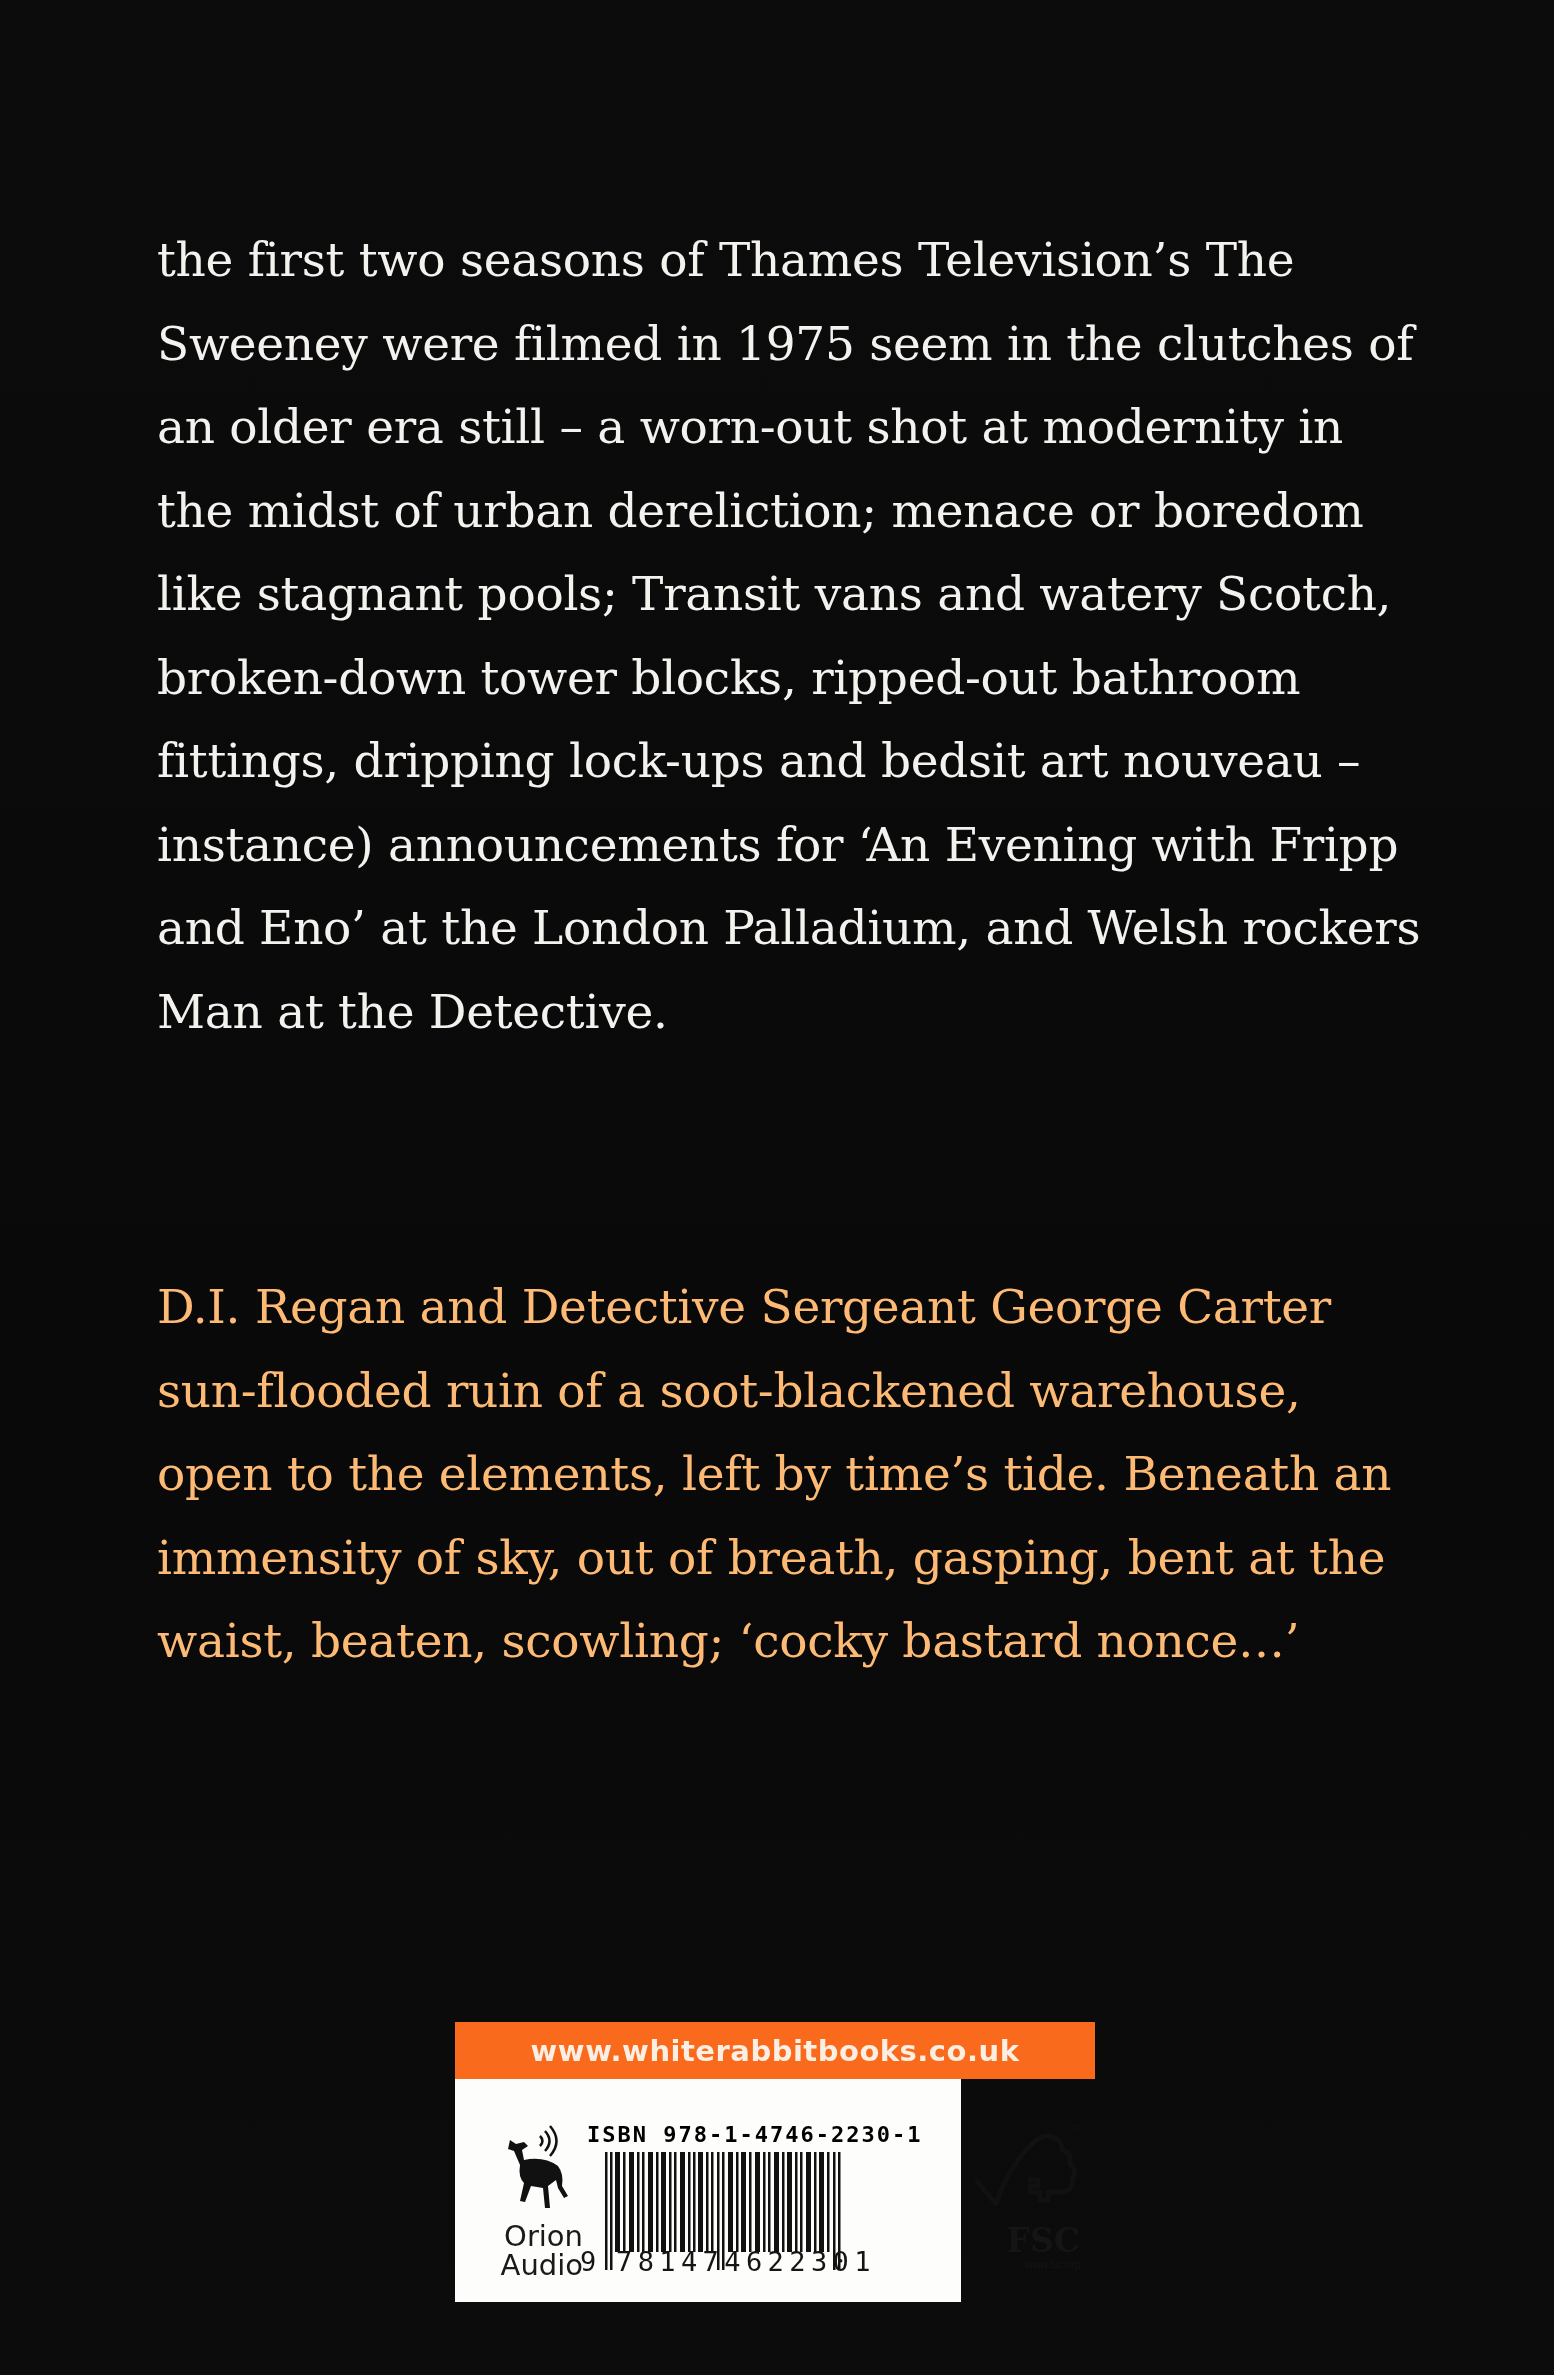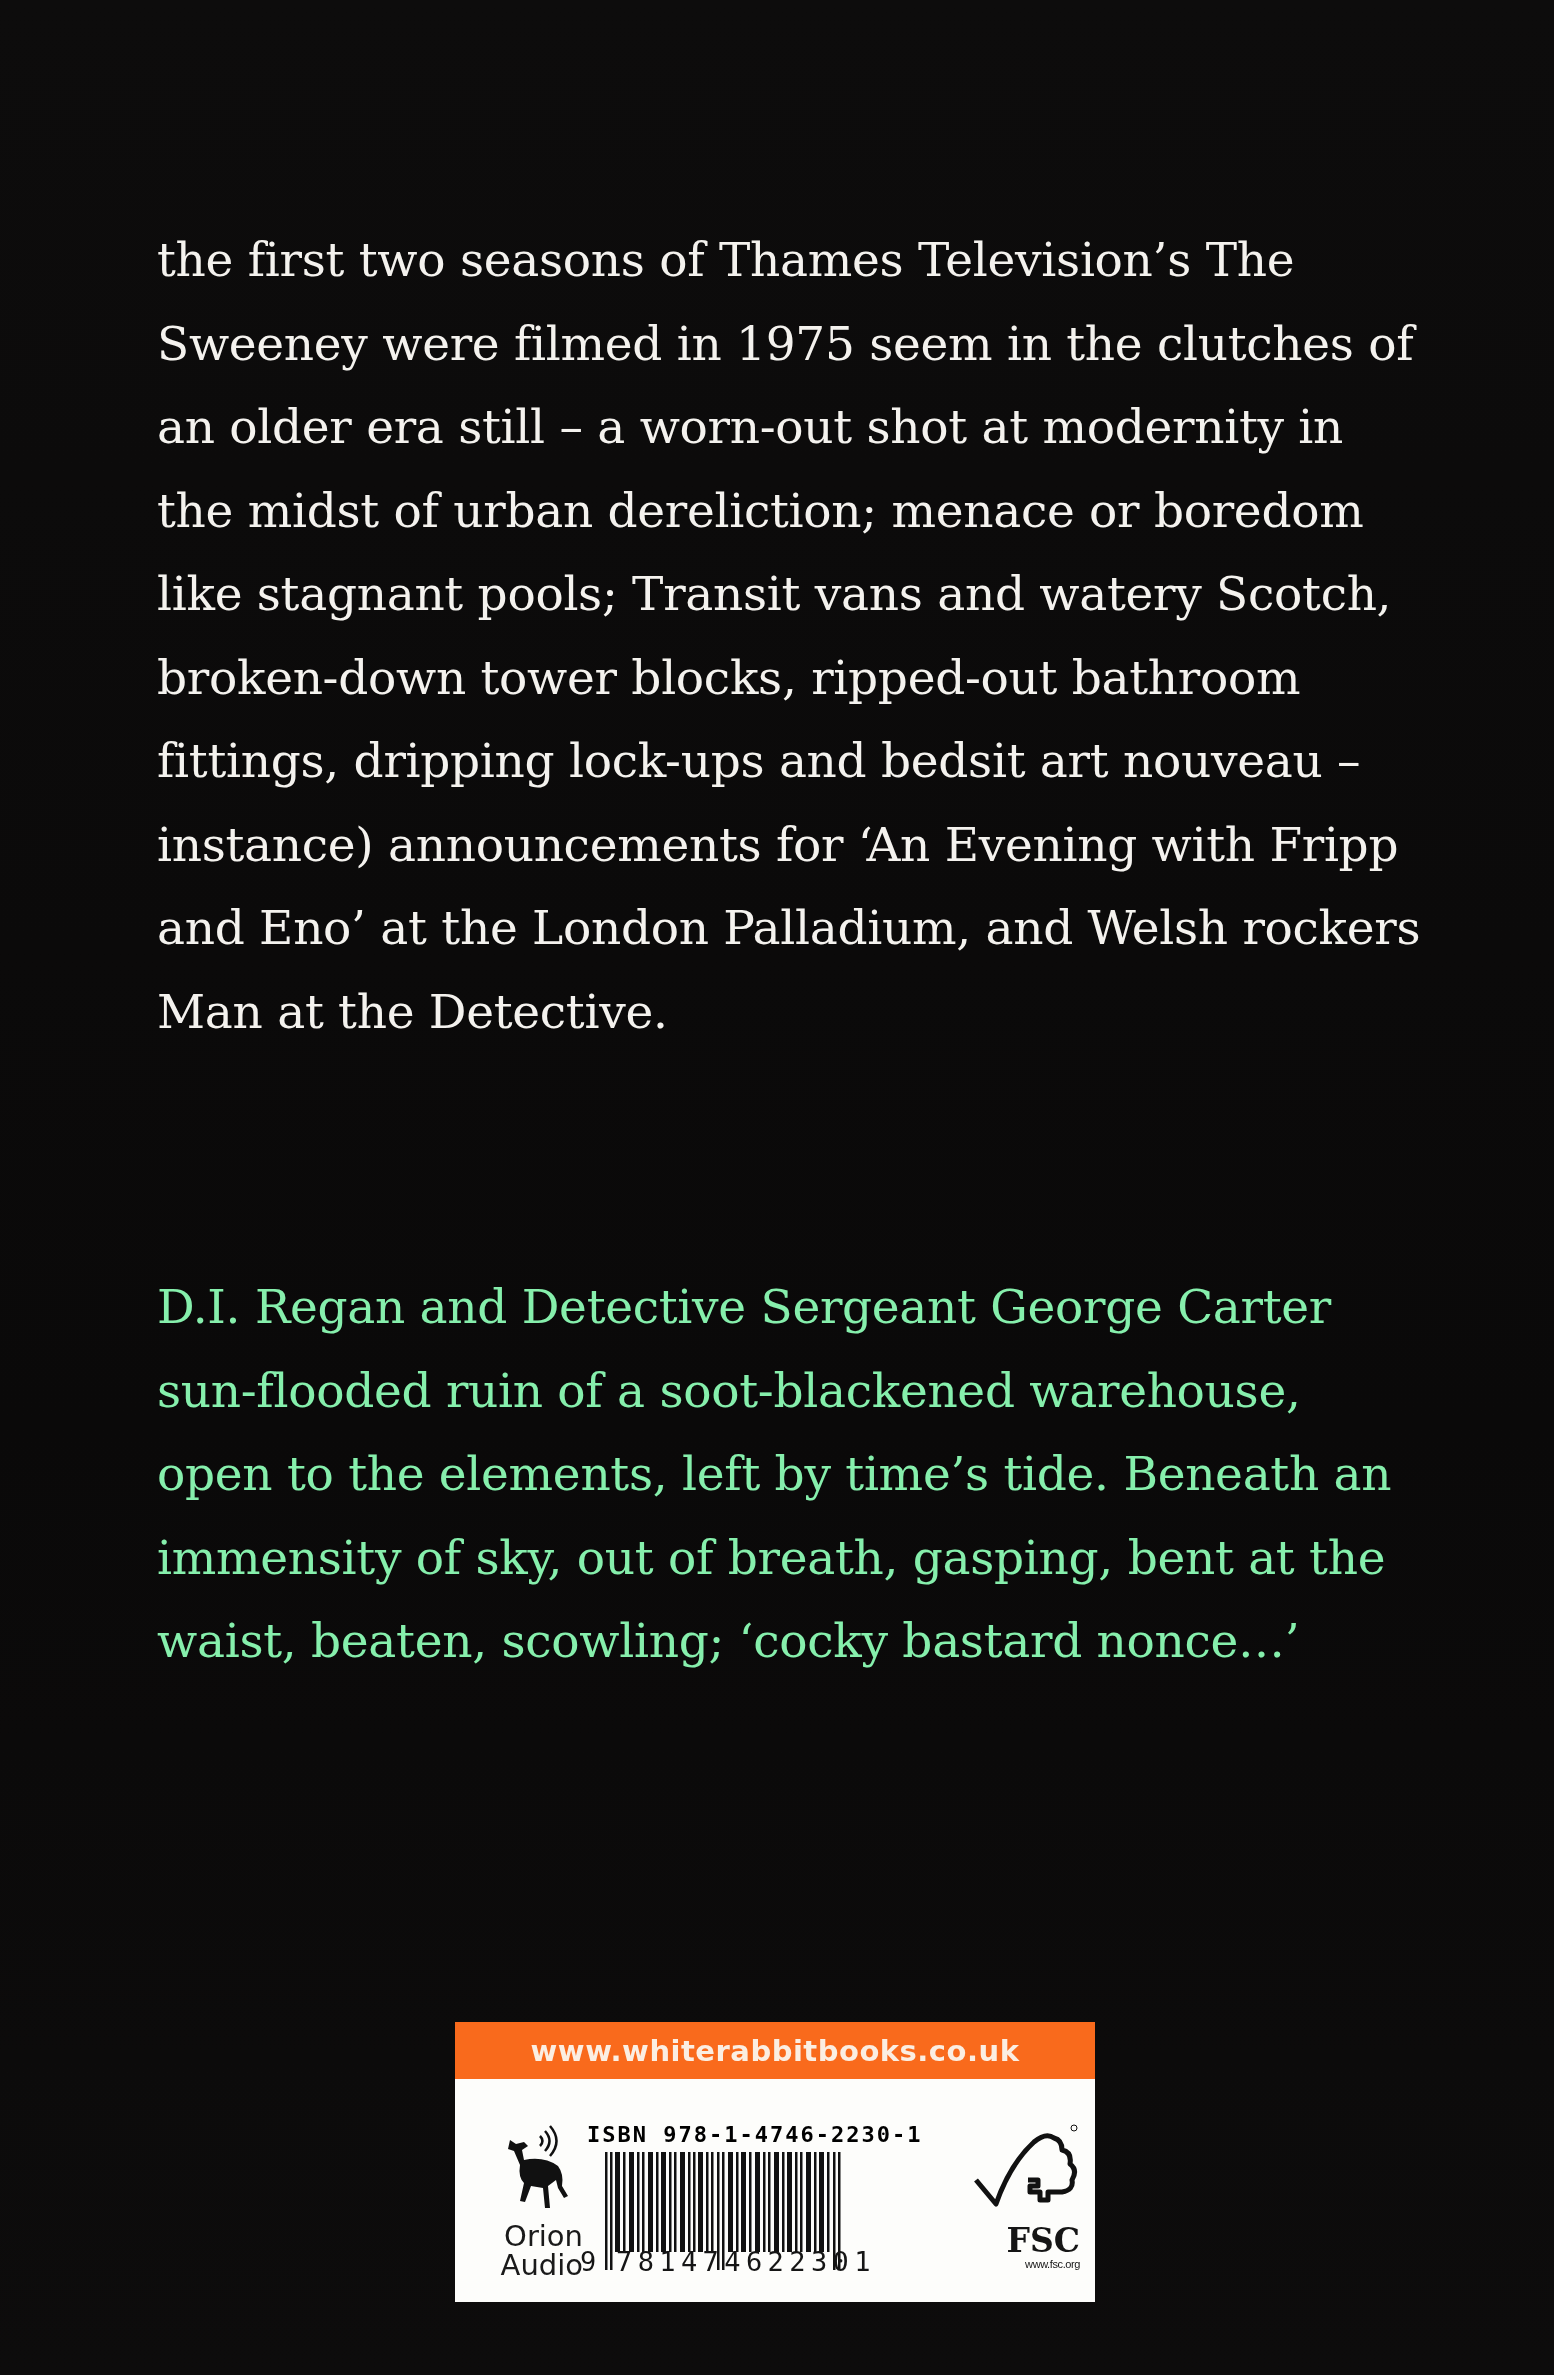--- a/index.html
+++ b/index.html
@@ -33,34 +33,34 @@
     }
     .blurb .line {
       display: block;
       white-space: nowrap;
     }
     .para2 {
       position: absolute;
       left: 157px;
       top: 1265px;
       width: 1280px;
-      color: #86efac;
+      color: #fdba74;
       font-family: "DejaVu Serif", "Liberation Serif", serif;
       font-size: 47px;
       line-height: 83.5px;
       letter-spacing: -0.3px;
     }
     .para2 .line { display: block; white-space: nowrap; }
 
     
     .label {
       position: absolute;
       left: 455px;
       top: 2022px;
-      width: 640px;
+      width: 506px;
       height: 280px;
       background: #fdfdfb;
     }
     .label-header {
       position: absolute;
       left: 0; top: 0;
       width: 640px;
       height: 57px;
       background: #f96a1c;
       display: flex;

